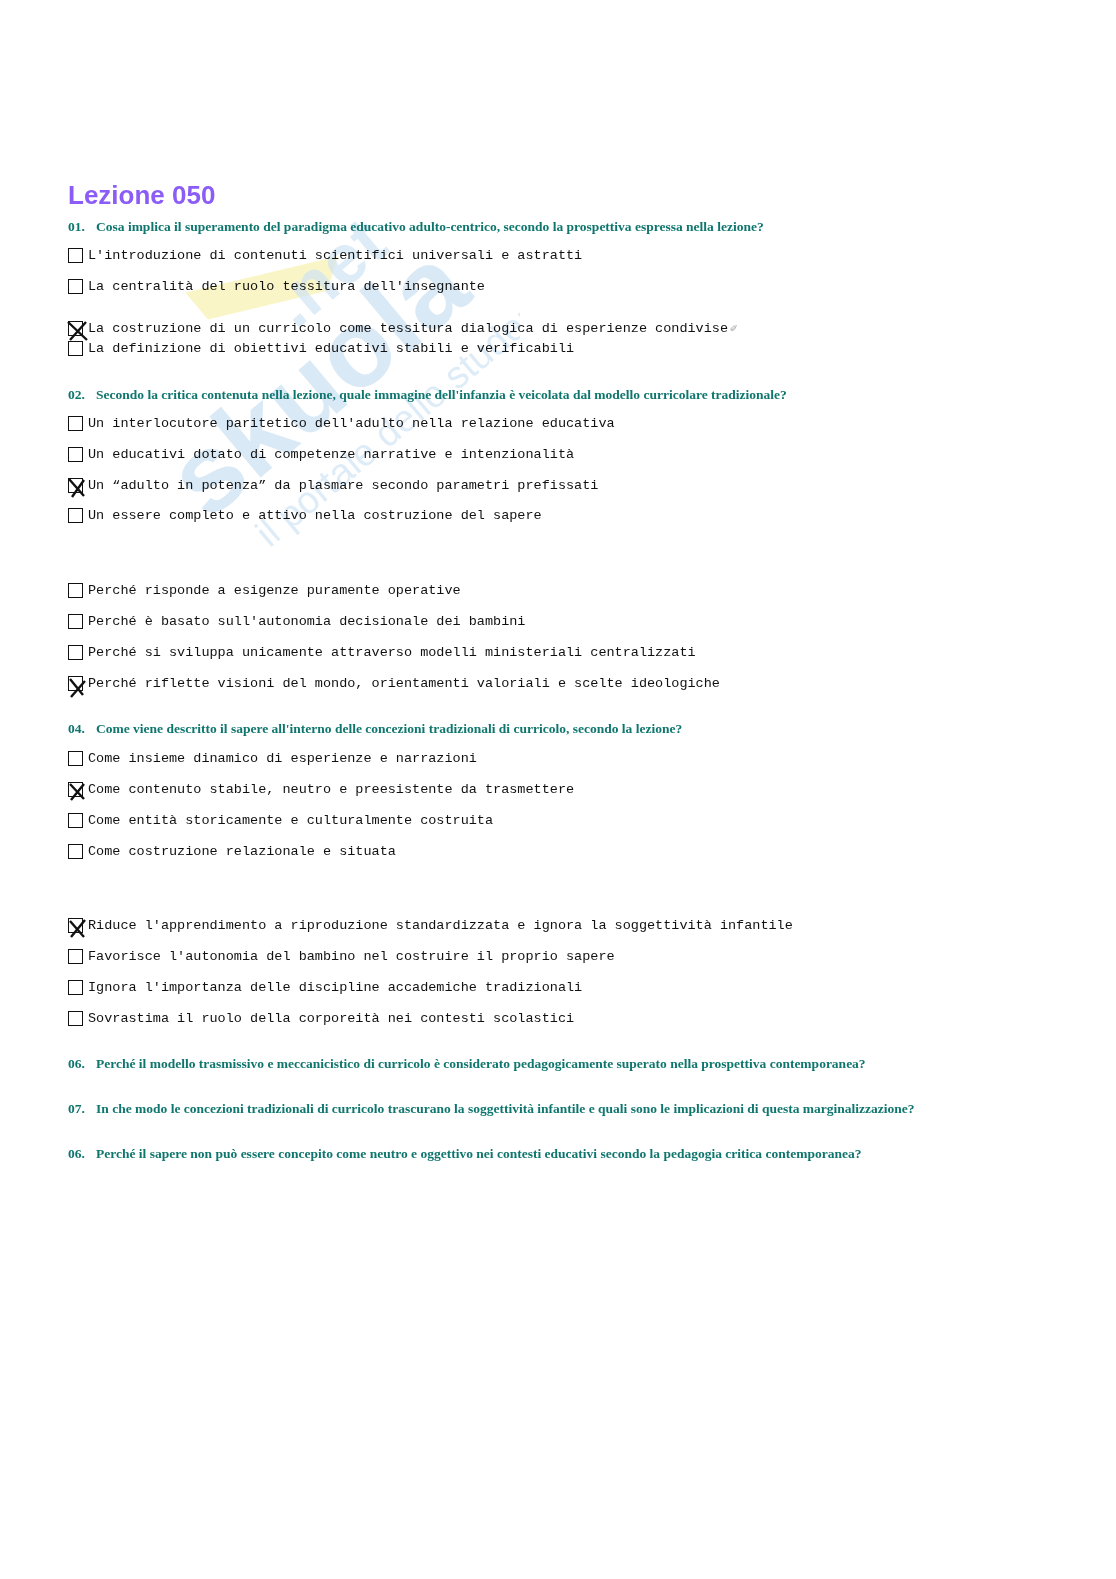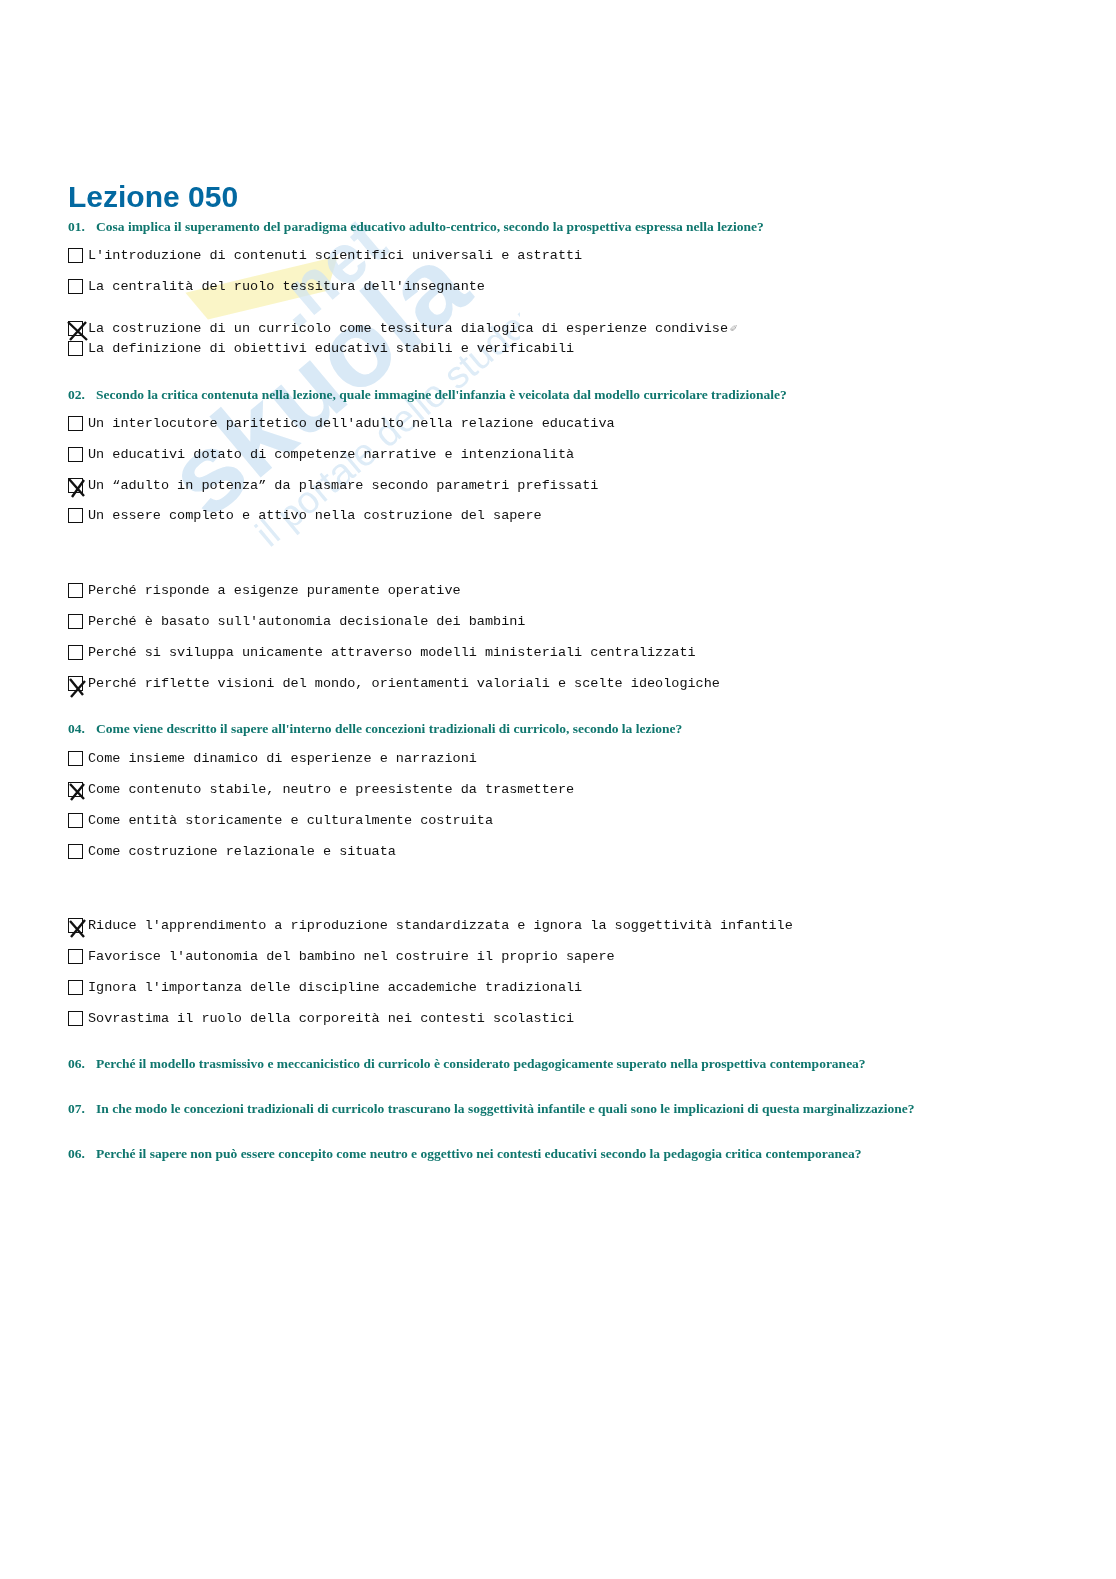--- a/index.html
+++ b/index.html
@@ -1,19 +1,19 @@
 <!DOCTYPE html>
 <html><head>
 <meta charset="utf-8">
 <style>
   html, body { margin: 0; padding: 0; background: #ffffff; }
   body { width: 1116px; height: 1579px; position: relative; overflow: hidden; }
   .page { position: absolute; left: 0; top: 0; width: 1116px; height: 1579px; background: #fff; }
   .watermark { position: absolute; left: 100px; top: 200px; width: 420px; height: 420px; pointer-events: none; opacity: 0.55; }
-  .title { position: absolute; left: 68px; top: 180px; font-family: "Liberation Sans", sans-serif; font-weight: bold; font-size: 30px; color: #0369a1; }
+  .title { position: absolute; left: 68px; top: 180px; font-family: "Liberation Sans", sans-serif; font-weight: bold; font-size: 26px; color: #8b5cf6; }
   .q { position: absolute; left: 68px; font-family: "Liberation Serif", serif; font-weight: bold; font-size: 13.5px; color: #0f766e; white-space: nowrap; }
   .q .num { display: inline-block; width: 28px; }
   .opt { position: absolute; left: 68px; font-family: Liberation Mono, monospace; font-size: 13.5px; color: #111; white-space: nowrap; display: flex; align-items: center; justify-content: center; }
   .box { width: 15px; height: 15px; border: 1.5px solid #111; box-sizing: border-box; margin-right: 5px; position: relative; flex: none; }
   .box svg { position: absolute; left: -2px; top: -2px; overflow: visible; }
   .tick { color: #999; font-size: 12px; margin-left: 2px; }
 </style>
 </head>
 <body>
 

